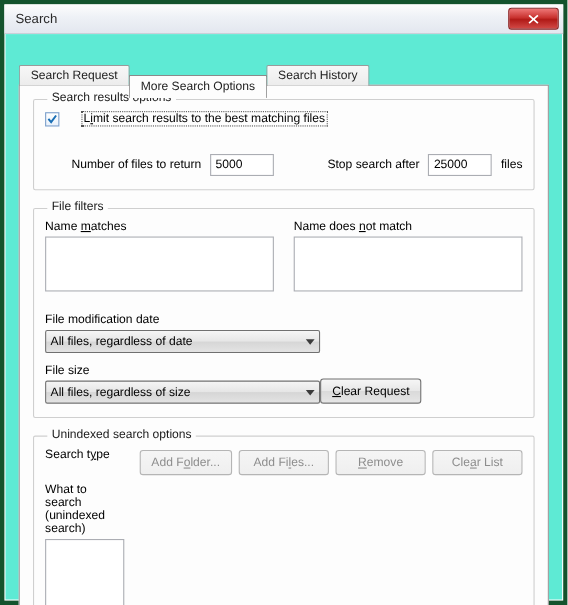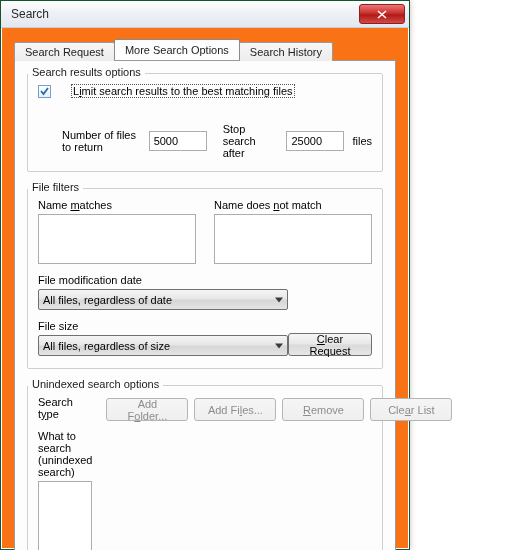--- a/index.html
+++ b/index.html
@@ -1,39 +1,39 @@
 <!DOCTYPE html>
 <html><head>
 <meta charset="utf-8">
 <style>
   html,body{margin:0;padding:0;font-family:"Segoe UI",Tahoma,sans-serif;font-size:11px;color:#000;background:#fff}
-  .window{width:410px;height:550px;border:1px solid #14532d;box-sizing:border-box;position:relative;background:#fff;box-shadow:0 0 6px rgba(0,0,0,.25)}
+  .window{width:516px;height:550px;border:4px solid #14532d;box-sizing:border-box;position:relative;background:#fff;box-shadow:0 0 6px rgba(0,0,0,.25)}
   .titlebar{height:26px;background:linear-gradient(#fdfdfd,#eef1f6 45%,#e3e7ef);border-bottom:1px solid #c9cfd9;display:flex;align-items:center;padding:0 4px 0 10px}
   .titlebar-title{flex:1;font-size:12px;color:#2a2a2a}
   .close-btn{width:44px;height:18px;border:1px solid #8a2020;border-radius:3px;background:linear-gradient(#e77,#c8312e 45%,#b11a17 55%,#d24a47);display:flex;align-items:center;justify-content:center;cursor:default}
   .close-btn svg{display:block}
-  .client{position:absolute;top:27px;left:1px;right:1px;bottom:1px;background:#f97316;padding:10px 12px 12px 12px;box-sizing:border-box}
+  .client{position:absolute;top:27px;left:1px;right:1px;bottom:1px;background:#5eead4;padding:24px 12px 12px 12px;box-sizing:border-box}
   .tabstrip{display:flex;align-items:flex-end;height:22px;position:relative;z-index:2}
   .tab{border:1px solid #9a9a9a;border-bottom:none;background:linear-gradient(#f7f7f7,#ececec);padding:3px 10px 3px 10px;margin-right:-1px;border-radius:2px 2px 0 0;color:#222;cursor:default;position:relative;top:1px}
-  .tab.active{background:#fdfdfd;border-color:#8a8a8a;padding-top:4px;padding-bottom:4px;top:0;z-index:3}
+  .tab.active{background:#fdfdfd;border-color:#8a8a8a;padding-top:4px;padding-bottom:4px;top:12px;z-index:3}
   .tabpanel{border:1px solid #9a9a9a;background:#fdfdfd;padding:12px 12px 18px 12px;min-height:470px;box-sizing:border-box;position:relative;z-index:1}
   .group{border:1px solid #cfcfcf;border-radius:2px;padding:10px 10px 12px 10px;margin-bottom:16px;position:relative}
-  .group-title{position:absolute;top:-8px;left:0;background:#fdfdfd;padding:0 4px;color:#1a1a1a}
+  .group-title{position:absolute;top:-8px;left:12px;background:#fdfdfd;padding:0 4px;color:#1a1a1a}
   .row{display:flex;align-items:center;gap:20px}
   .chk{width:13px;height:13px;border:1px solid #7a9ecb;background:linear-gradient(#fff,#e9f1fb);display:inline-flex;align-items:center;justify-content:center;box-sizing:border-box}
   .chk svg{display:block}
   .u{text-decoration:underline}
   .num-row{display:flex;align-items:center;gap:8px;margin:25px 0 0 24px}
   .textbox{border:1px solid #abadb3;background:#fff;height:20px;padding:1px 4px;box-sizing:border-box;font:inherit}
   .textbox.small{width:58px}
   .two-col{display:flex;gap:18px}
   .col{flex:1;display:flex;flex-direction:column}
   .label{margin-bottom:3px}
   .multiline{border:1px solid #abadb3;background:#fff;height:50px;resize:none;font:inherit;padding:2px;box-sizing:border-box;width:100%}
-  .sublabel{margin-top:10px;margin-bottom:3px}
+  .sublabel{margin-top:20px;margin-bottom:3px}
   .combo-fake{width:250px;height:21px;border:1px solid #707070;border-radius:2px;background:linear-gradient(#f5f5f5,#e6e6e6 48%,#d6d6d6 52%,#e3e3e3);box-sizing:border-box;display:flex;align-items:center;padding:0 4px;position:relative;cursor:default}
   .combo-fake .arrow{position:absolute;right:4px;top:50%;transform:translateY(-50%);width:0;height:0;border-left:4px solid transparent;border-right:4px solid transparent;border-top:5px solid #3b3b3b}
   .btn{min-width:82px;height:23px;border:1px solid #707070;border-radius:3px;background:linear-gradient(#f6f6f6,#e8e8e8 48%,#dadada 52%,#e6e6e6);font:inherit;padding:0 10px;cursor:default;display:inline-flex;align-items:center;justify-content:center}
   .btn.disabled{color:#8d8d8d;border-color:#b5b5b5;background:linear-gradient(#f5f5f5,#efefef)}
   .filters-row{display:flex;align-items:flex-end;justify-content:flex-start;margin-top:10px}
   .unindexed-row{display:flex;gap:14px}
   .unindexed-left{flex:1}
   .side-btns{display:flex;flex-direction:row;gap:6px;margin-top:2px}
   .what-box{border:1px solid #abadb3;background:#fff;height:74px;box-sizing:border-box;margin-top:3px}
 </style>

